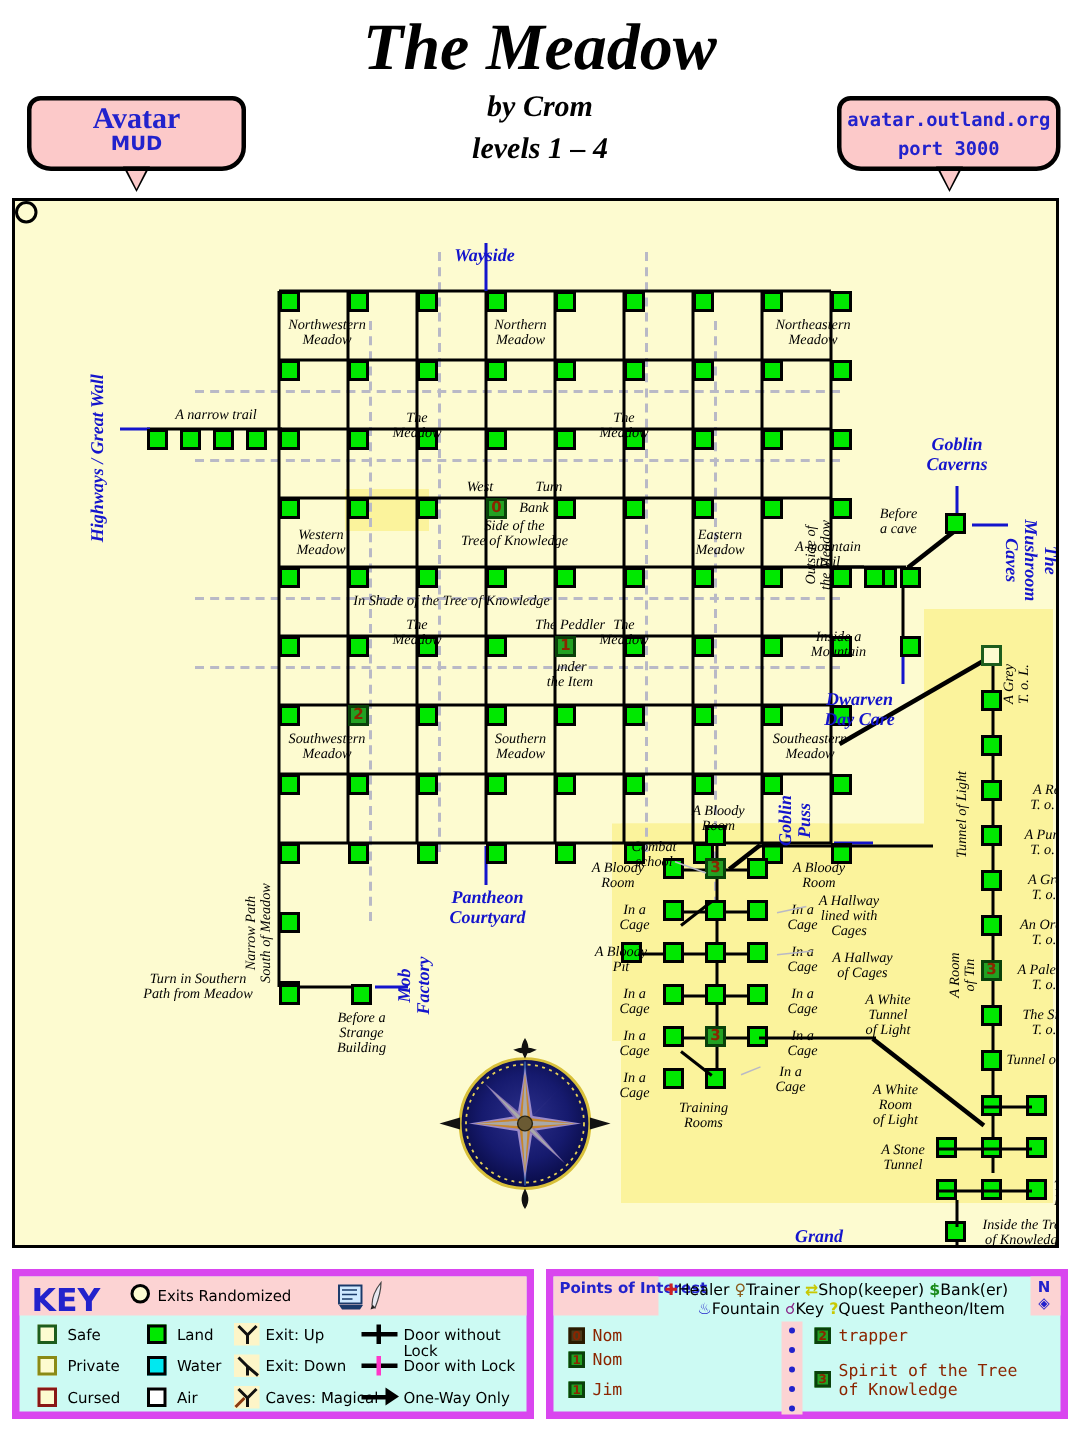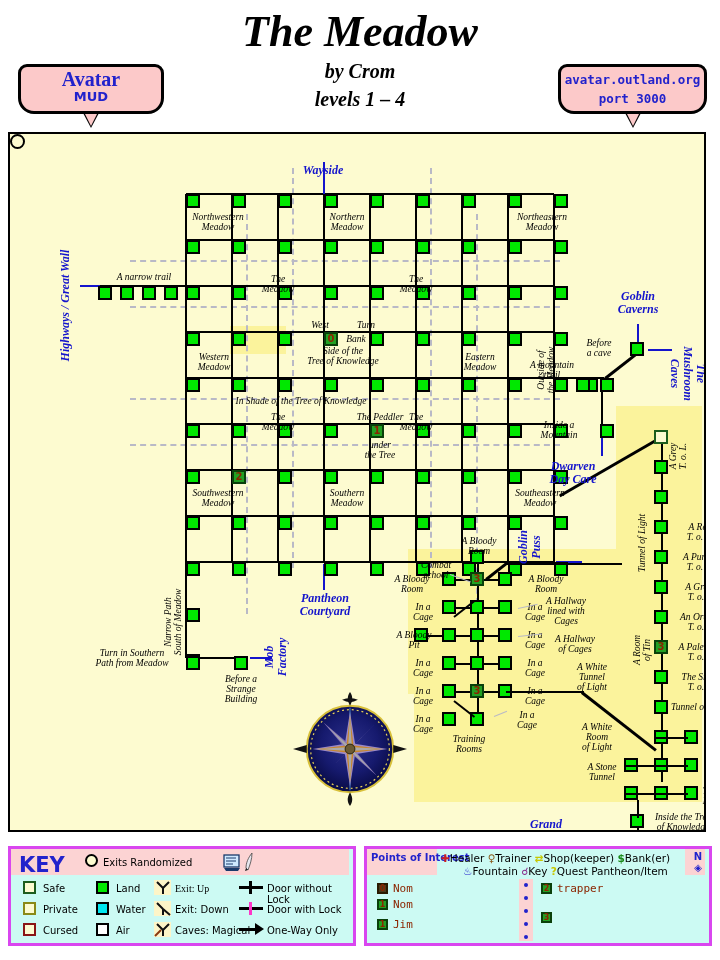--- a/index.html
+++ b/index.html
@@ -61,21 +61,21 @@
   .lbl.area{font-family:"Liberation Serif",serif;font-weight:bold;font-style:italic;
       font-size:12px;color:#1414cc;line-height:13px;}
   .lbl.vert{transform:rotate(-90deg);transform-origin:50% 50%;}
   .lbl.vert-cw{transform:rotate(90deg);transform-origin:50% 50%;}
   .lead{position:absolute;background:#b9b9c6;height:1px;transform-origin:0 50%;}
 
   
   #compass{position:absolute;left:281px;top:556px;width:118px;height:118px;}
 
   
-  .legendbox{position:absolute;border:3px solid #d946ef;background:#ccfaf3;box-sizing:border-box;}
+  .legendbox{position:absolute;border:5px solid #d946ef;background:#ccfaf3;box-sizing:border-box;}
   #key-legend{left:8px;top:846px;width:348px;height:100px;}
   #poi-legend{left:364px;top:846px;width:348px;height:100px;}
   .pinkhead{position:absolute;background:#fcd3d3;}
   .legtxt{position:absolute;font-family:"DejaVu Sans",sans-serif;font-size:10px;color:#000;line-height:11px;white-space:pre-line;}
   .legtxt.hand{font-family:"DejaVu Sans",sans-serif;}
   #key-word{position:absolute;left:8px;top:4px;font-family:"DejaVu Sans",sans-serif;font-weight:bold;font-size:21px;color:#2222cc;}
   .swatch{position:absolute;width:13px;height:13px;border:2.5px solid #000;box-sizing:border-box;}
   .sw-safe{background:#fdfbd0;border-color:#1d5d1d;}
   .sw-private{background:#fdfbd0;border-color:#8a8a16;}
   .sw-cursed{background:#fdfbd0;border-color:#8a1616;}
@@ -412,21 +412,21 @@
 Meadow</div>
   <div class="lbl vert" style="left:498px;top:226px;width:76px;">Outside of
 the Meadow</div>
   <div class="lbl" style="left:182px;top:262px;width:218px;">In Shade of the Tree of Knowledge</div>
   <div class="lbl" style="left:240px;top:278px;width:56px;">The
 Meadow</div>
   <div class="lbl" style="left:330px;top:278px;width:80px;">The Peddler</div>
   <div class="lbl" style="left:378px;top:278px;width:56px;">The
 Meadow</div>
   <div class="lbl" style="left:340px;top:306px;width:60px;">under
-the Tree</div>
+the Item</div>
   <div class="lbl" style="left:158px;top:354px;width:100px;">Southwestern
 Meadow</div>
   <div class="lbl" style="left:295px;top:354px;width:84px;">Southern
 Meadow</div>
   <div class="lbl" style="left:478px;top:354px;width:104px;">Southeastern
 Meadow</div>
 
   <div class="lbl" style="left:558px;top:204px;width:62px;">Before
 a cave</div>
   <div class="lbl" style="left:504px;top:226px;width:76px;">A mountain
@@ -590,21 +590,21 @@
   <div class="swatch sw-water" style="left:85px;top:53px;"></div>
   <div class="legtxt" style="left:105px;top:55px;">Water</div>
   <div class="swatch sw-air" style="left:85px;top:74px;"></div>
   <div class="legtxt" style="left:105px;top:76px;">Air</div>
 
   <div class="exiticon" style="left:143px;top:31px;">
     <svg width="17" height="15" viewBox="0 0 17 15">
         <path d="M3 2 L9 8 M15 2 L9 8 M9 8 L9 14" stroke="#111" stroke-width="2" fill="none"></path>
       </svg>
   </div>
-  <div class="legtxt" style="left:164px;top:34px;font-family:Liberation Serif, serif;">Exit: Up</div>
+  <div class="legtxt" style="left:164px;top:34px;">Exit: Up</div>
   <div class="exiticon" style="left:143px;top:52px;">
     <svg width="17" height="15" viewBox="0 0 17 15">
         <path d="M3 2 L9 8 M9 8 L9 14 M9 8 L16 14" stroke="#111" stroke-width="2" fill="none"></path>
       </svg>
   </div>
   <div class="legtxt" style="left:164px;top:55px;">Exit: Down</div>
   <div class="exiticon" style="left:143px;top:73px;">
     <svg width="17" height="15" viewBox="0 0 17 15">
         <path d="M3 2 L9 8 M15 2 L9 8 M9 8 L9 14" stroke="#111" stroke-width="2" fill="none"></path>
         <path d="M1 14 L7 8" stroke="#8a3a10" stroke-width="2"></path>
@@ -661,13 +661,15 @@
   <div class="mini d" style="left:10px;top:34px;"><span>0</span></div>
   <div class="mobname" style="left:26px;top:33px;">Nom</div>
   <div class="mini g" style="left:10px;top:50px;"><span>1</span></div>
   <div class="mobname" style="left:26px;top:49px;">Nom</div>
   <div class="mini g" style="left:10px;top:70px;"><span>1</span></div>
   <div class="mobname" style="left:26px;top:69px;">Jim</div>
 
   <div class="mini g" style="left:174px;top:34px;"><span>2</span></div>
   <div class="mobname" style="left:190px;top:33px;">trapper</div>
   <div class="mini g" style="left:174px;top:63px;"><span>3</span></div>
+  <div class="mobname" style="left:190px;top:56px;">Spirit of the Tree
+of Knowledge</div>
 </div>
 
 </body></html>

